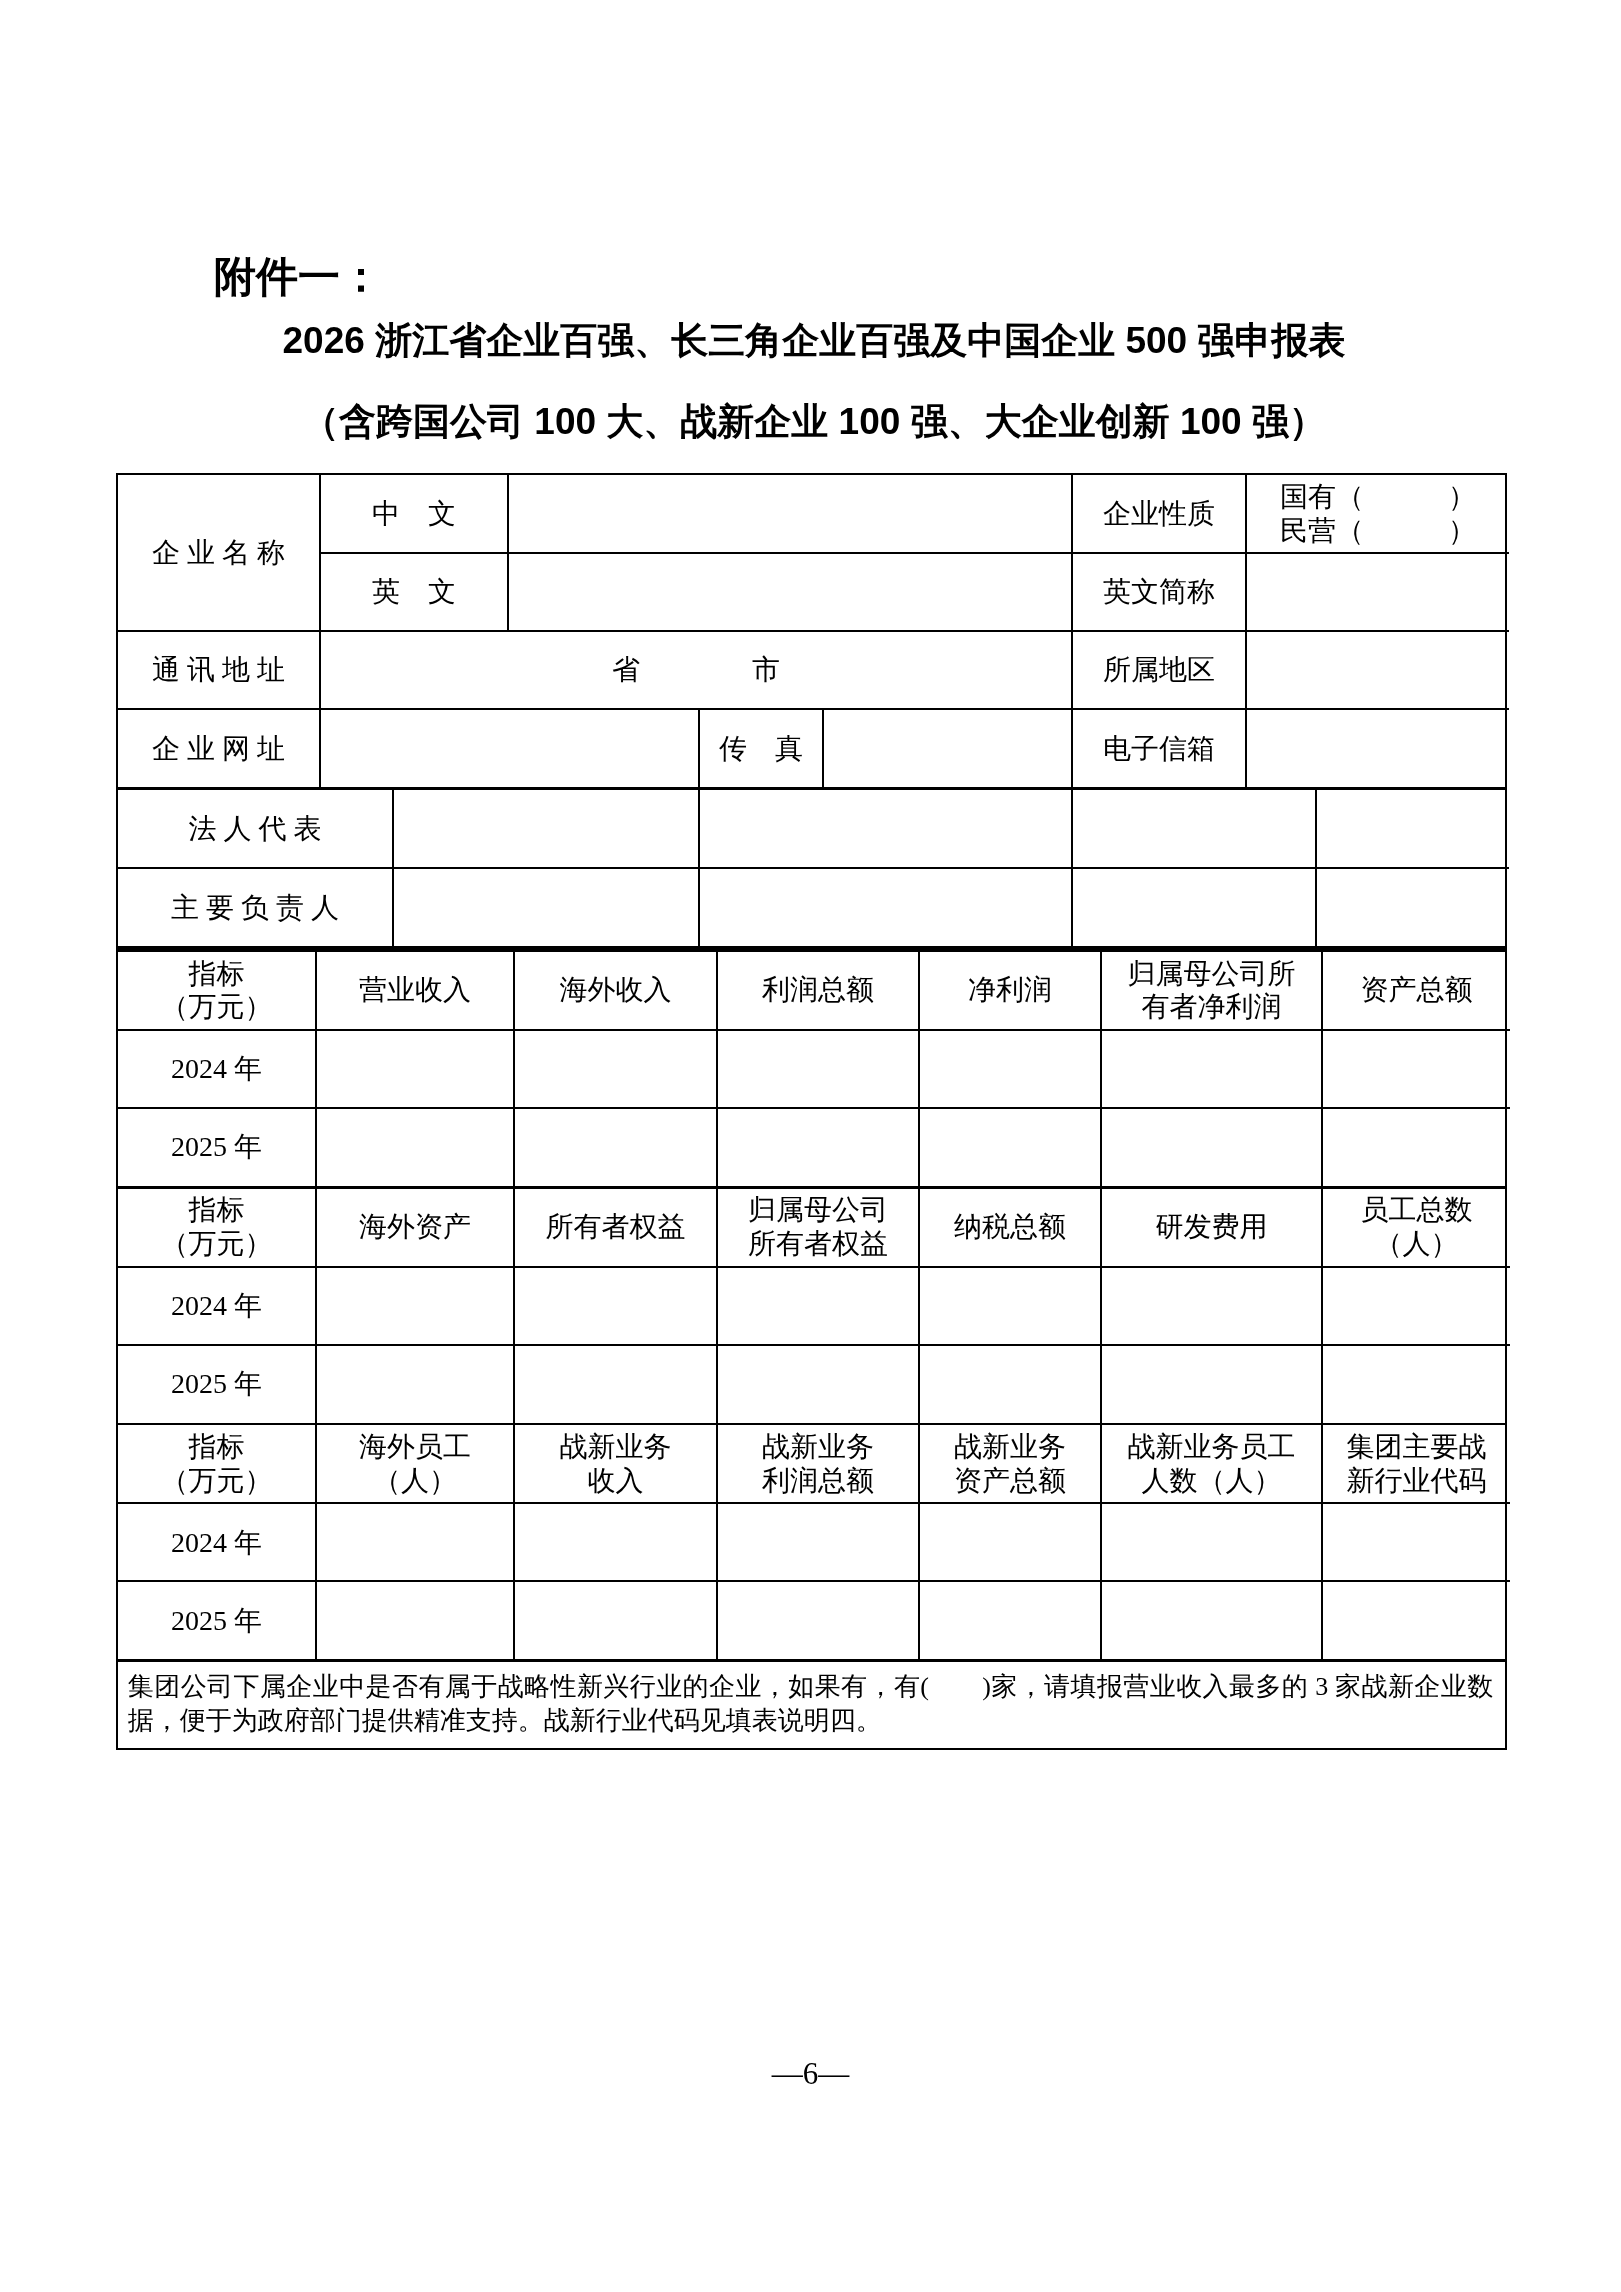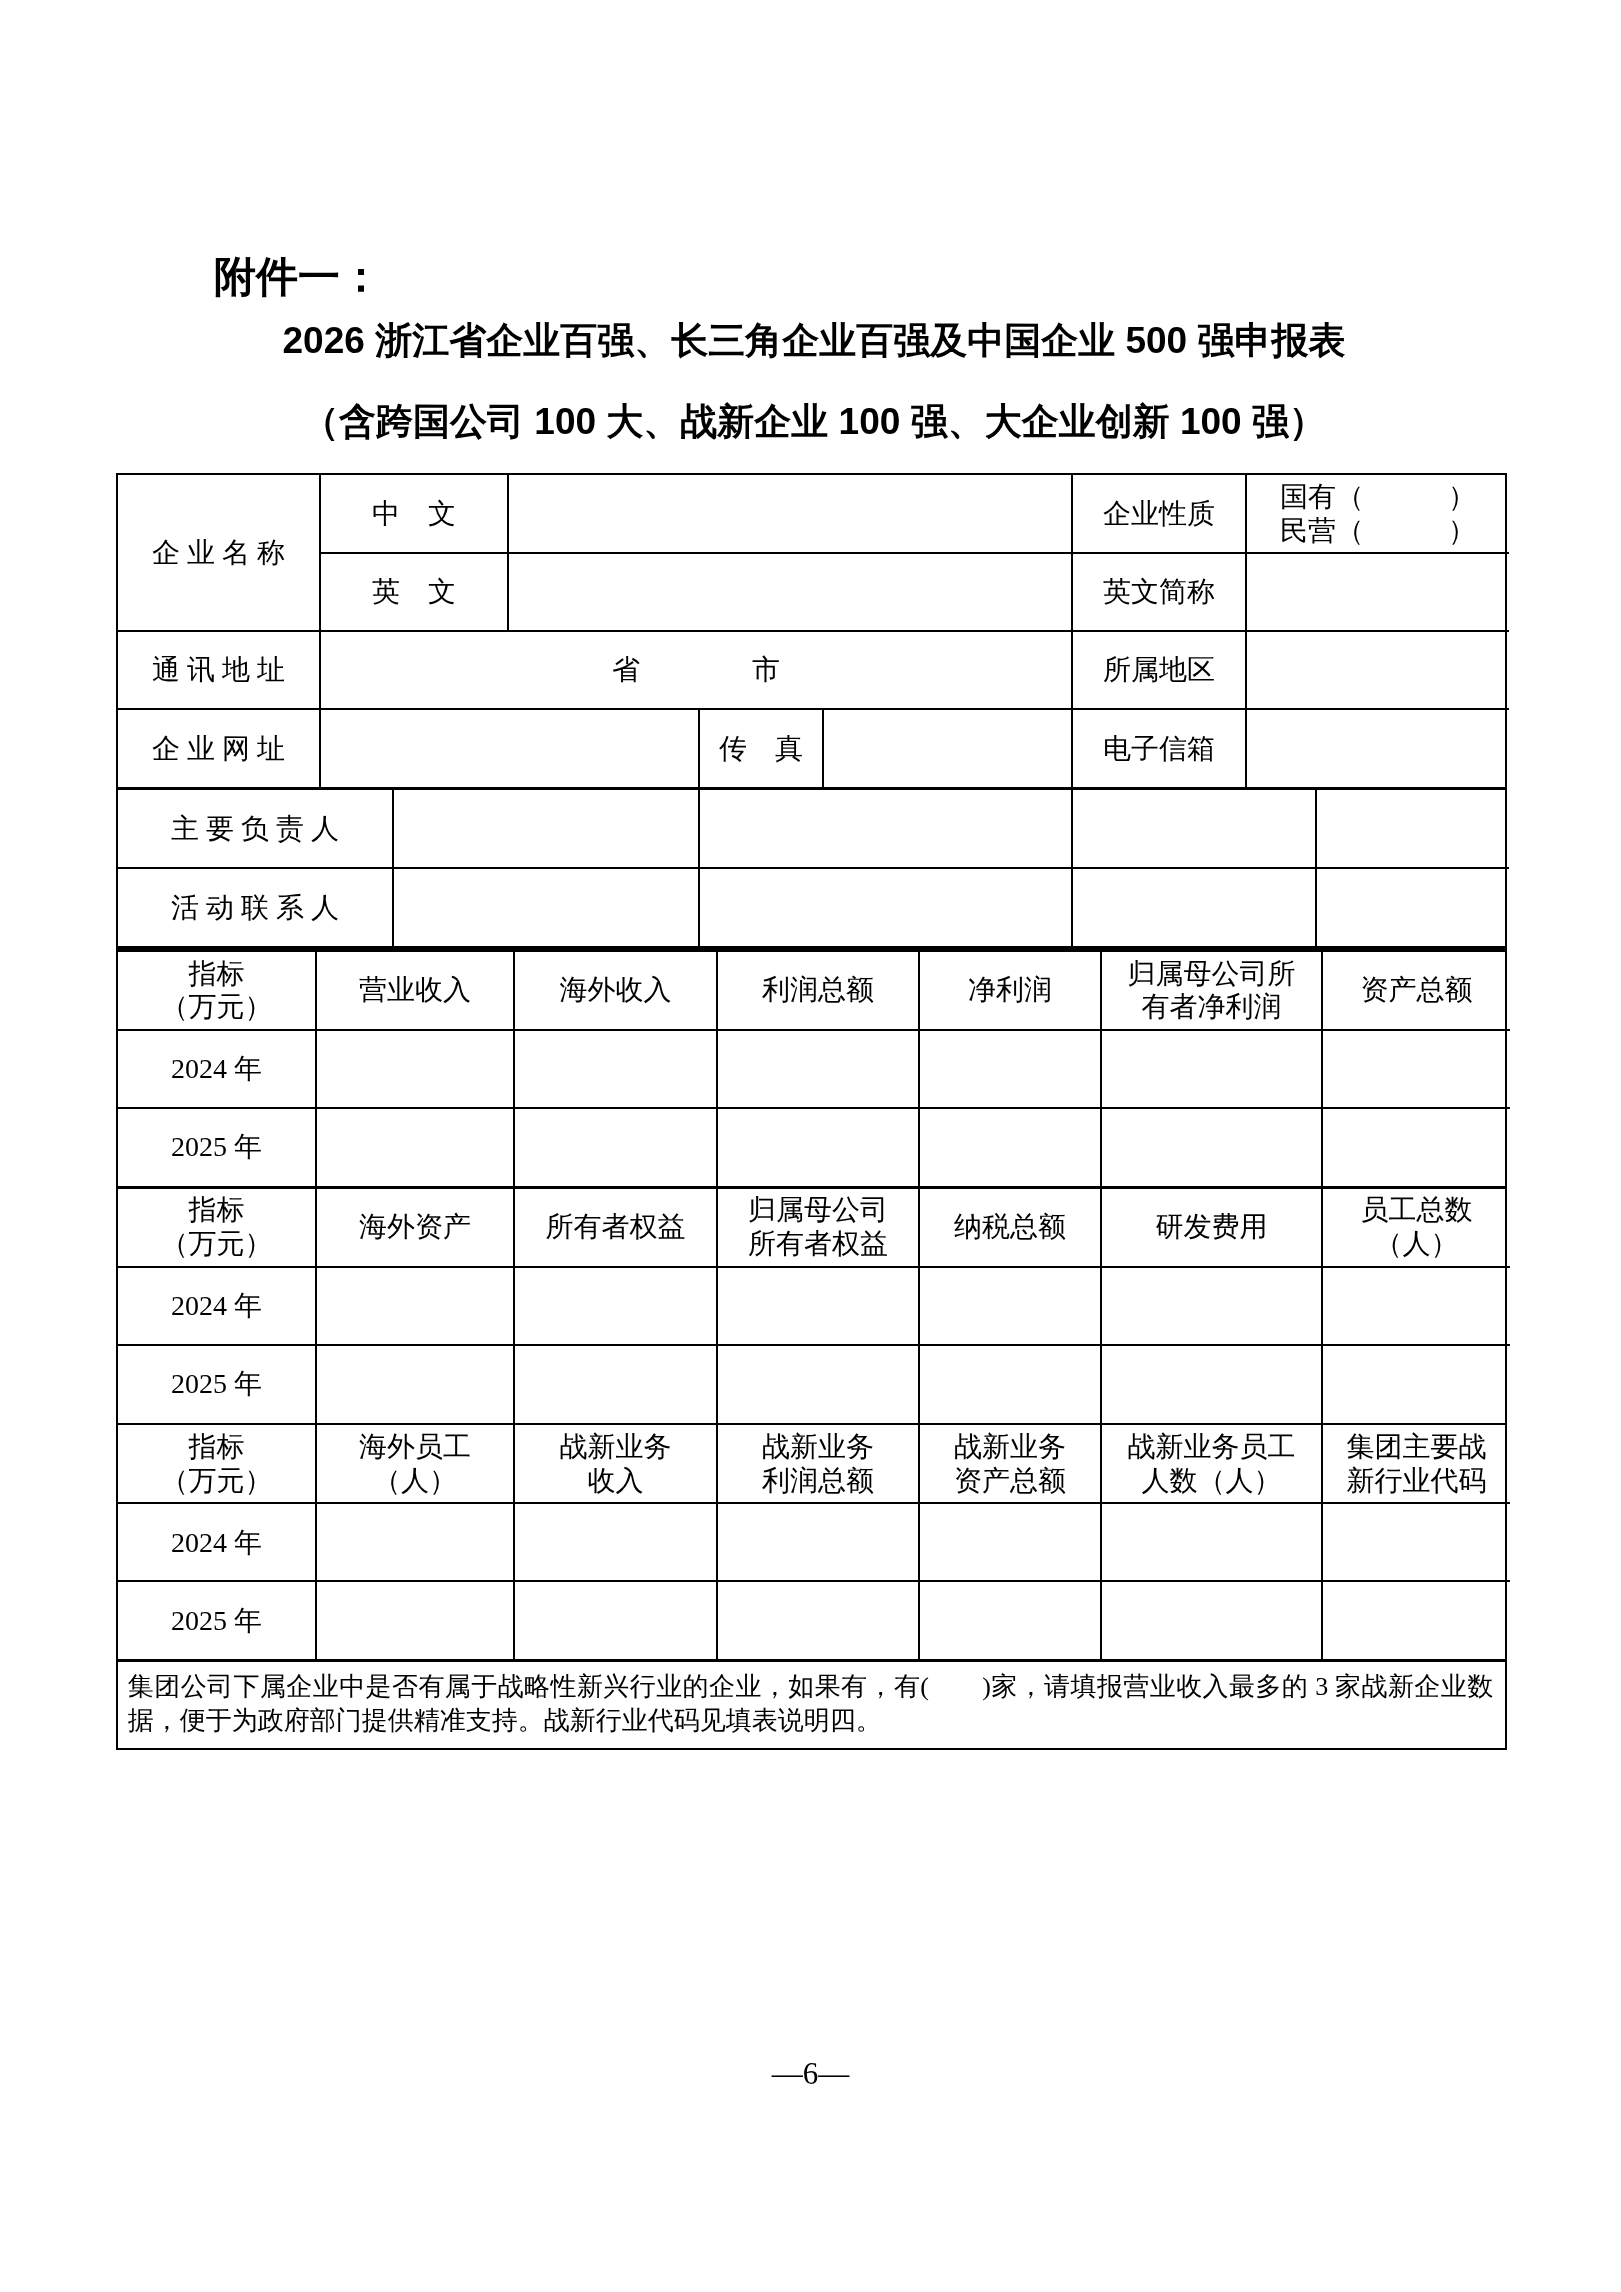--- a/index.html
+++ b/index.html
@@ -87,28 +87,28 @@
     <table class="sec">
       <colgroup>
           <col style="width:275px">
           <col style="width:306px">
           <col style="width:373px">
           <col style="width:244px">
           <col style="width:193px">
         </colgroup>
       <tbody>
       <tr class="r80">
+        <td>法 人 代 表</td>
+        <td></td>
+        <td></td>
+        <td></td>
+        <td></td>
+      </tr>
+      <tr class="r80">
         <td>主 要 负 责 人</td>
-        <td></td>
-        <td></td>
-        <td></td>
-        <td></td>
-      </tr>
-      <tr class="r80">
-        <td>活 动 联 系 人</td>
         <td></td>
         <td></td>
         <td></td>
         <td></td>
       </tr>
     </tbody>
       </table>
 
     <div class="hdiv"></div>
 

